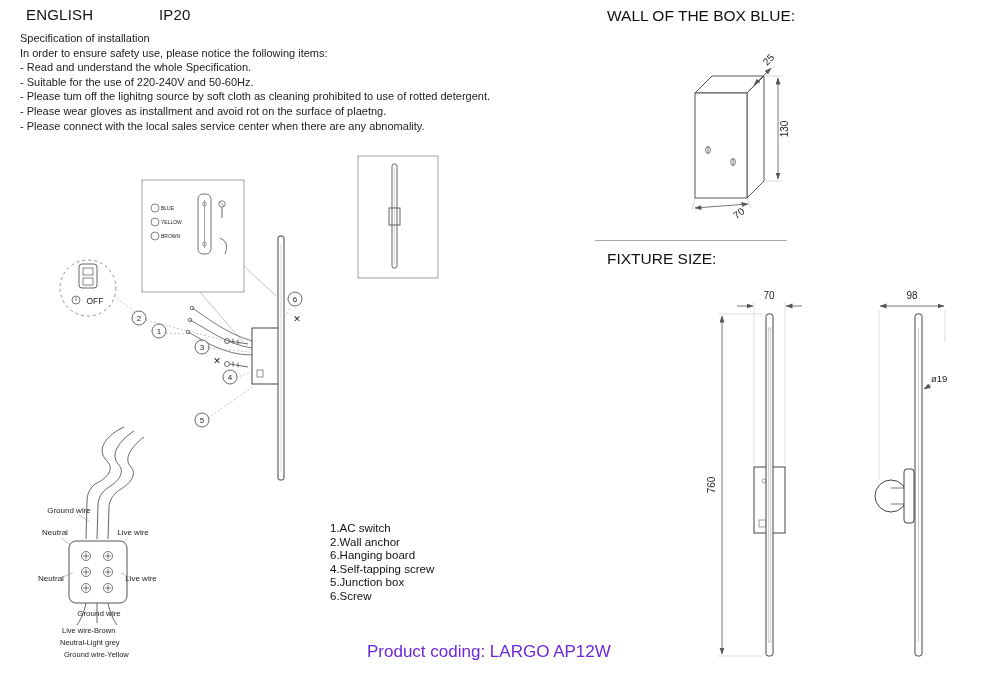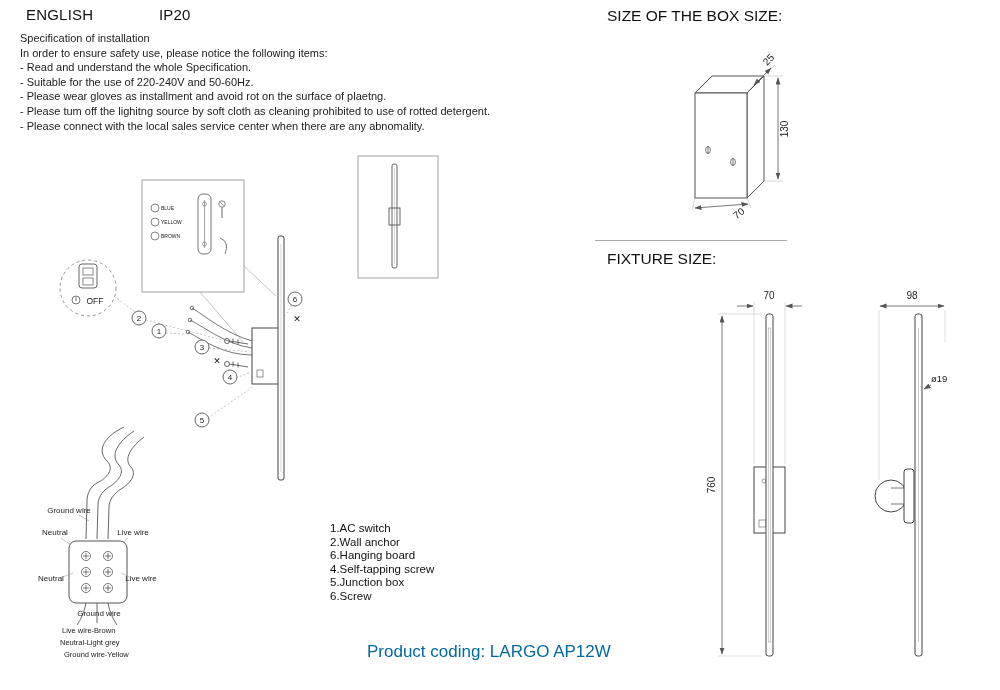--- a/index.html
+++ b/index.html
@@ -9,44 +9,44 @@
     font-family:"Liberation Sans","DejaVu Sans",sans-serif; color:#1c1c1c;
     overflow:hidden;
     margin-left:12px;
   }
   .abs { position:absolute; }
   .h1 { font-size:15px; color:#111; letter-spacing:.2px; }
   .section-title { font-size:15.5px; color:#111; }
   .spec { font-size:11px; line-height:14.6px; color:#222; width:540px; }
   .spec .spec-line { white-space:nowrap; }
   .parts { font-size:11.5px; line-height:13.5px; color:#111; }
-  .coding { font-size:17px; color:#0369a1; }
+  .coding { font-size:17px; color:#6d28d9; }
   .divider { position:absolute; height:1px; background:#a9a9a9; }
   svg { display:block; overflow:visible; }
   svg text { font-family:"Liberation Sans","DejaVu Sans",sans-serif; fill:#222; }
 </style>
 </head>
 <body>
 
 <div class="page">
 
   <div class="abs h1" style="left:14px; top:6px;">ENGLISH</div>
   <div class="abs h1" style="left:147px; top:6px;">IP20</div>
 
   <div class="abs spec" style="left:8px; top:31px;">
     <div class="spec-line">Specification of installation</div>
     <div class="spec-line">In order to ensure safety use, please notice the following items:</div>
     <div class="spec-line">- Read and understand the whole Specification.</div>
     <div class="spec-line">- Suitable for the use of 220-240V and 50-60Hz.</div>
+    <div class="spec-line">- Please tum off the lighitng source by soft cloth as cleaning prohibited to use of rotted detergent.</div>
     <div class="spec-line">- Please wear gloves as installment and avoid rot on the surface of plaetng.</div>
-    <div class="spec-line">- Please tum off the lighitng source by soft cloth as cleaning prohibited to use of rotted detergent.</div>
     <div class="spec-line">- Please connect with the local sales service center when there are any abnomality.</div>
   </div>
 
-  <div class="abs section-title" style="left:595px; top:7px;">SIZE OF THE BOX SIZE:</div>
+  <div class="abs section-title" style="left:595px; top:7px;">WALL OF THE BOX BLUE:</div>
   <div class="divider" style="left:583px; top:240px; width:192px;"></div>
   <div class="abs section-title" style="left:595px; top:250px;">FIXTURE SIZE:</div>
 
   <svg class="abs" style="left:628px; top:38px;" width="230" height="200" viewBox="0 0 230 200">
     <defs>
       <marker id="abx" markerWidth="9" markerHeight="7" refX="6.5" refY="2.5" orient="auto-start-reverse" markerUnits="userSpaceOnUse">
         <path d="M0,0 L7,2.5 L0,5 Z" fill="#555"></path>
       </marker>
     </defs>
     <g fill="#fff" stroke="#555" stroke-width="1">

